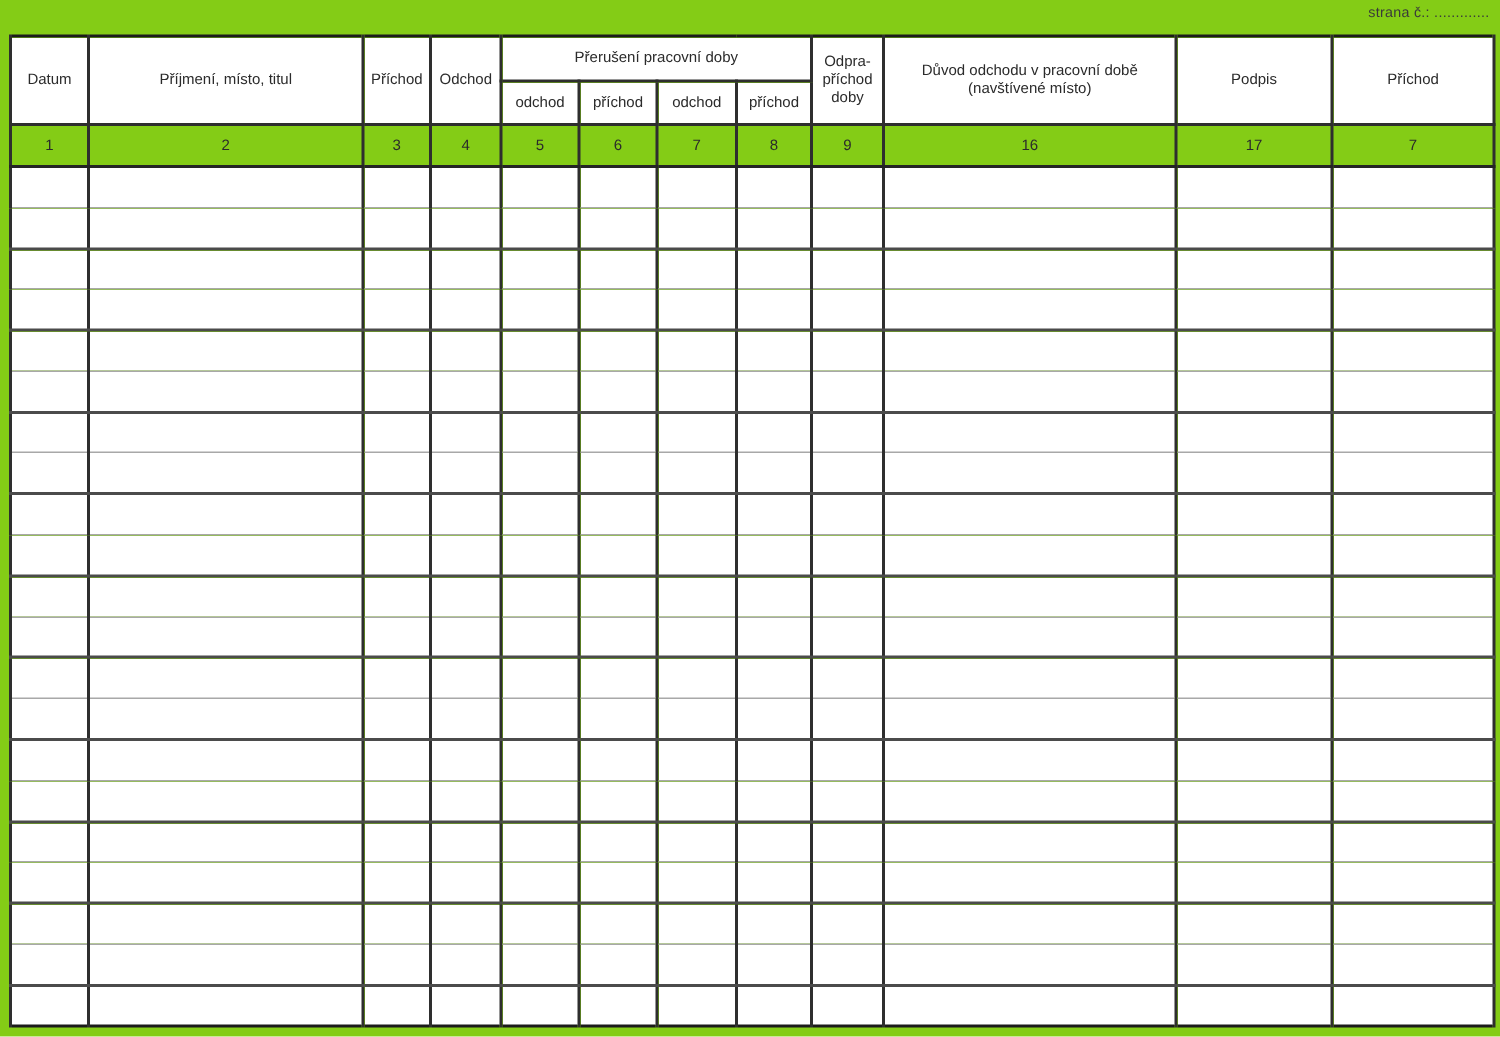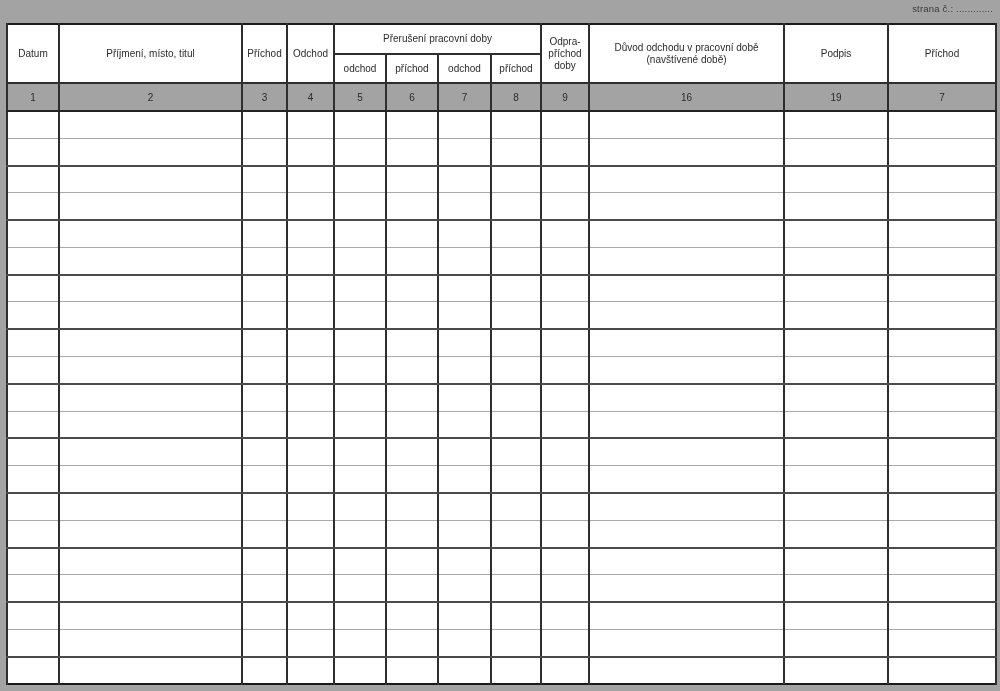--- a/index.html
+++ b/index.html
@@ -9,21 +9,21 @@
     height: 691px;
     background: #ffffff;
     overflow: hidden;
     font-family: "Liberation Sans", sans-serif;
     color: #2b2b2b;
   }
   .page {
     position: relative;
     width: 1000px;
     height: 691px;
-    background: #a3a3a3;
+    background: #84cc16;
   }
   .page-number-line {
     position: absolute;
     top: 3px;
     right: 7px;
     font-size: 9.5px;
     color: #3a3a3a;
     letter-spacing: 0.2px;
     white-space: nowrap;
   }
@@ -104,21 +104,21 @@
         <th rowspan="2" class="spans">Příchod</th>
         <th rowspan="2" class="spans">Odchod</th>
         <th colspan="4" class="group">Přerušení pracovní doby</th>
         <th rowspan="2" class="spans">
           <span class="hline">Odpra-</span>
           <span class="hline">příchod</span>
           <span class="hline">doby</span>
         </th>
         <th rowspan="2" class="spans">
           <span class="hline">Důvod odchodu v pracovní době</span>
-          <span class="hline">(navštívené době)</span>
+          <span class="hline">(navštívené místo)</span>
         </th>
         <th rowspan="2" class="spans">Podpis</th>
         <th rowspan="2" class="spans">Příchod</th>
       </tr>
       <tr class="band-b">
         <th class="sub">odchod</th>
         <th class="sub">příchod</th>
         <th class="sub">odchod</th>
         <th class="sub">příchod</th>
       </tr>
@@ -126,21 +126,21 @@
         <td class="num">1</td>
         <td class="num">2</td>
         <td class="num">3</td>
         <td class="num">4</td>
         <td class="num">5</td>
         <td class="num">6</td>
         <td class="num">7</td>
         <td class="num">8</td>
         <td class="num">9</td>
         <td class="num">16</td>
-        <td class="num">19</td>
+        <td class="num">17</td>
         <td class="num">7</td>
       </tr>
     </thead>
     <tbody>
         <tr>
           <td></td>
           <td></td>
           <td></td>
           <td></td>
           <td></td>

